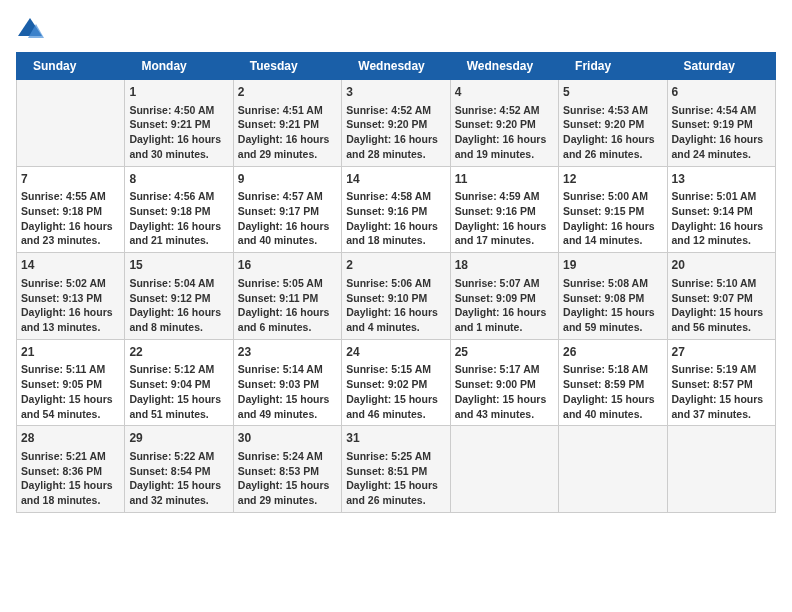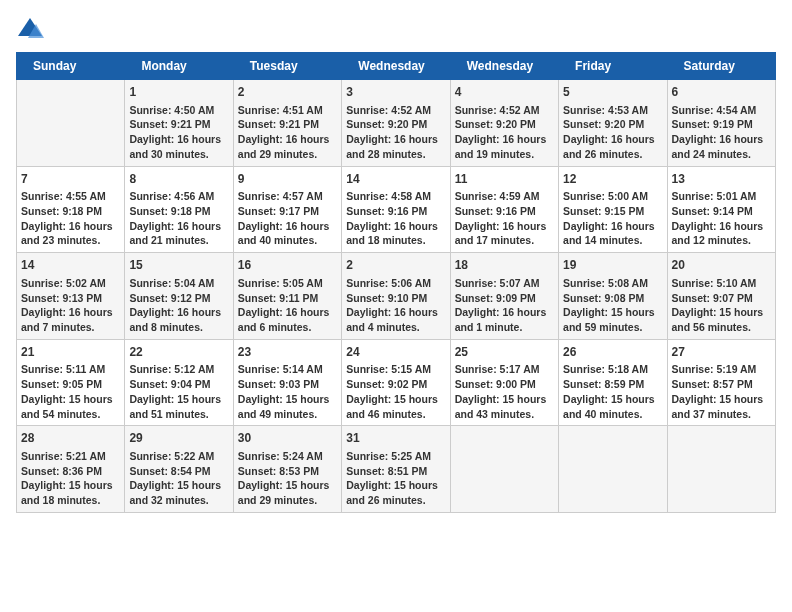--- a/index.html
+++ b/index.html
@@ -247,21 +247,21 @@
           </div>
         </td>
       </tr>
       <tr>
         <td>
           <div class="day-number">14</div>
           <div class="cell-content">
             <div>Sunrise: 5:02 AM</div>
             <div>Sunset: 9:13 PM</div>
             <div>Daylight: 16 hours</div>
-            <div>and 7 minutes.</div>
+            <div>and 13 minutes.</div>
           </div>
         </td>
         <td>
           <div class="day-number">15</div>
           <div class="cell-content">
             <div>Sunrise: 5:04 AM</div>
             <div>Sunset: 9:12 PM</div>
             <div>Daylight: 16 hours</div>
             <div>and 8 minutes.</div>
           </div>

